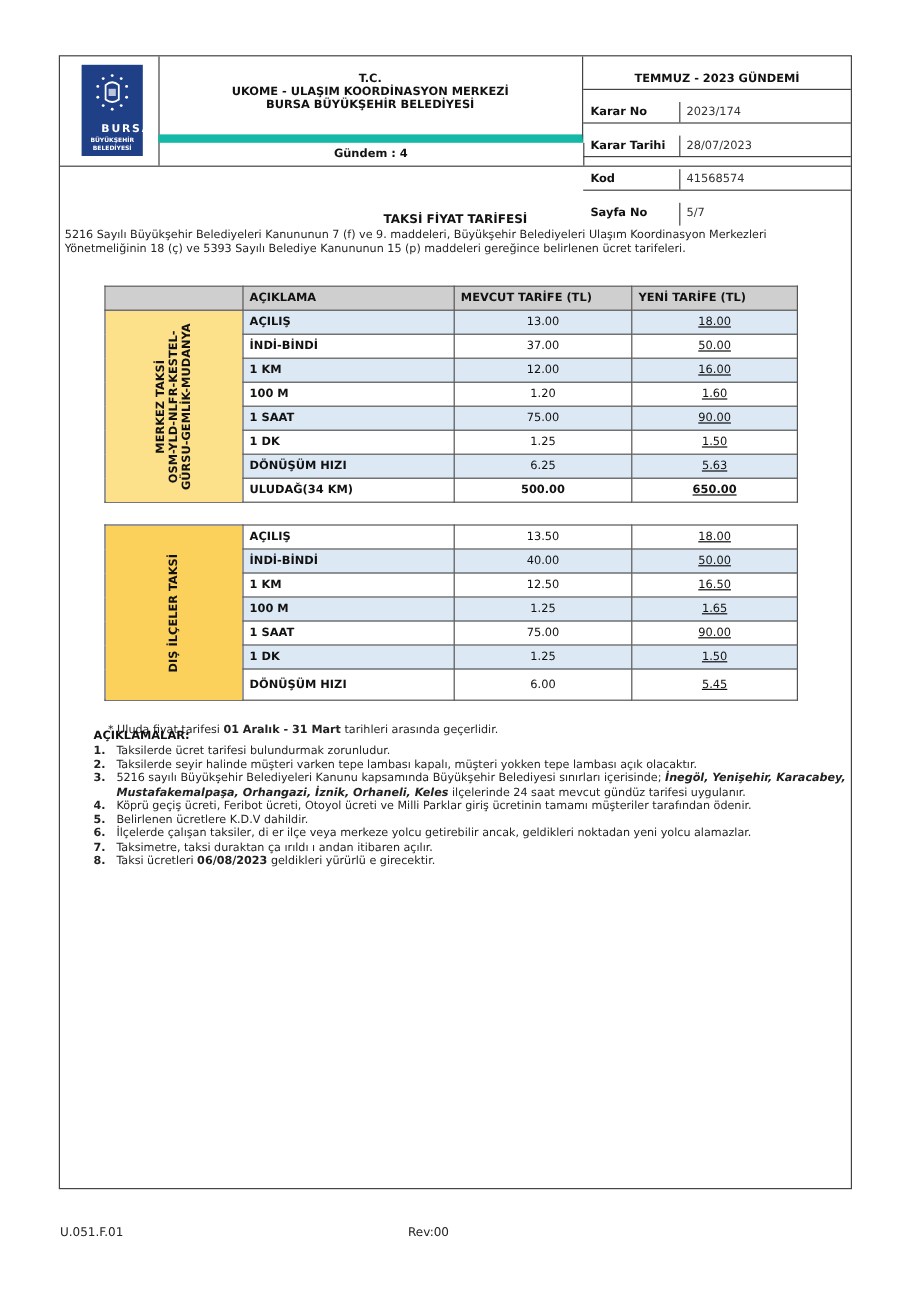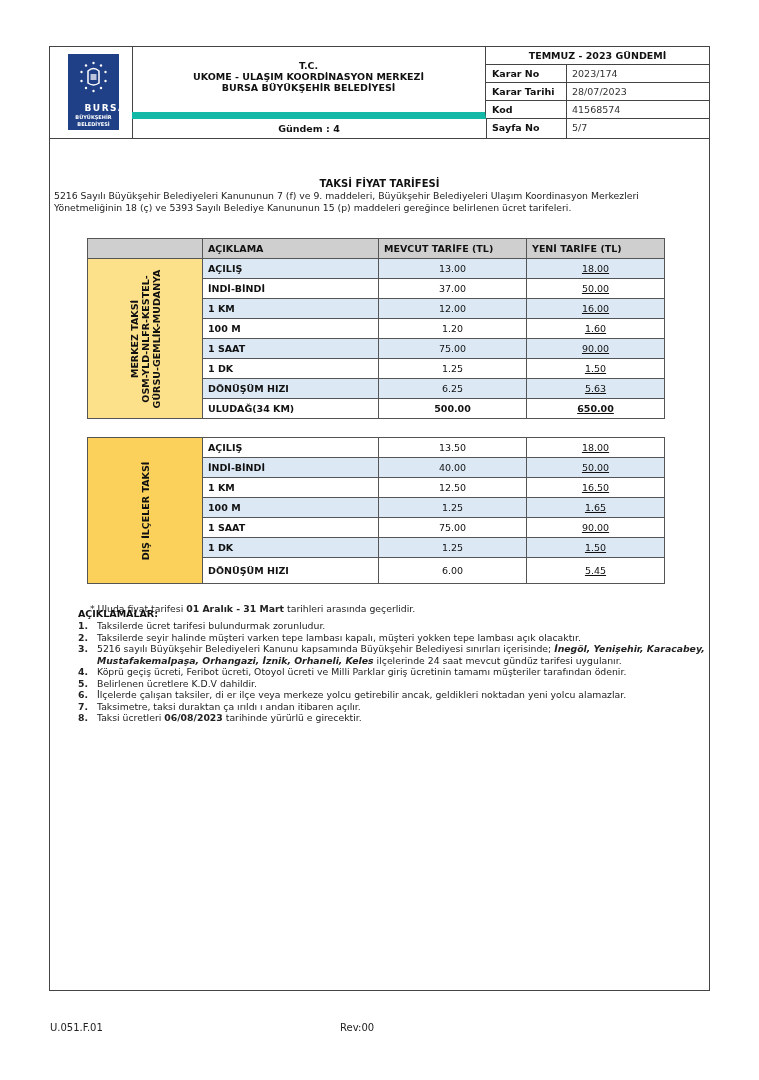--- a/index.html
+++ b/index.html
@@ -9,21 +9,21 @@
   .hdr { position:absolute; left:0; top:0; width:659px; height:91px; border-bottom:1px solid #444; }
   .logo-cell { position:absolute; left:0; top:0; width:82px; height:91px; border-right:1px solid #444; }
   .logo { position:absolute; left:18px; top:7px; width:51px; height:76px; background:#1f3f86; }
   .logo .emb { position:absolute; left:11px; top:7px; width:29px; height:33px; }
   .logo .t1 { position:absolute; left:0; top:49px; width:51px; text-align:center; color:#fff; font-weight:bold; font-size:9px; letter-spacing:1.5px;padding-left:12px; }
   .logo .t2 { position:absolute; left:0; top:60px; width:51px; text-align:center; color:#fff; font-weight:bold; font-size:5px; }
   .logo .t3 { position:absolute; left:0; top:67px; width:51px; text-align:center; color:#fff; font-weight:bold; font-size:5px; }
   .title-cell { position:absolute; left:82px; top:0; width:354px; height:72px; border-right:1px solid #444; border-bottom:7px solid #14b8a6; text-align:center; font-weight:bold; font-size:9.5px; line-height:11px; padding-top:13px; box-sizing:border-box; }
   .gundem-cell { position:absolute; left:82px; top:72px; width:354px; height:19px; border-right:1px solid #444; text-align:center; font-weight:bold; font-size:9.5px; line-height:19px; }
   .meta { position:absolute; left:436px; top:0; width:223px; }
-  .meta-row { height:18px; border-bottom:1px solid #444; display:flex; font-size:9.5px; line-height:18px; box-sizing:border-box; }
+  .meta-row { height:18px; border-bottom:1px solid #444; display:flex; font-size:9.5px; line-height:18px; box-sizing:border-box;margin-top:10px; }
   .meta-row:last-child { border-bottom:none; height:19px; }
   .meta-head { justify-content:center; font-weight:bold; }
   .meta-k { width:81px; border-right:1px solid #444; font-weight:bold; padding-left:6px; box-sizing:border-box; }
   .meta-v { padding-left:5px; color:#333; }
   
   .doc-title { position:absolute; left:0; top:131px; width:659px; text-align:center; font-weight:bold; font-size:10px; }
   .intro { position:absolute; left:4px; top:143px; width:655px; font-size:9.3px; line-height:12px; color:#222; }
   
   table.tariff { position:absolute; left:37px; border-collapse:collapse; font-size:9.5px; }
   table.tariff td, table.tariff th { border:1px solid #555; height:19px; padding:0 5px; }
@@ -234,19 +234,19 @@
       <div class="note">
         <span class="n">6.</span>
         <span>İlçelerde çalışan taksiler, di er ilçe veya merkeze yolcu getirebilir ancak, geldikleri noktadan yeni yolcu alamazlar.</span>
       </div>
       <div class="note">
         <span class="n">7.</span>
         <span>Taksimetre, taksi duraktan ça ırıldı ı andan itibaren açılır.</span>
       </div>
       <div class="note">
         <span class="n">8.</span>
-        <span><span>Taksi ücretleri </span><b>06/08/2023</b><span> tarihinde yürürlü e girecektir.</span></span>
+        <span><span>Taksi ücretleri </span><b>06/08/2023</b><span> geldikleri yürürlü e girecektir.</span></span>
       </div>
     </div>
 </div>
 
 <div class="foot-code">U.051.F.01</div>
 <div class="foot-rev">Rev:00</div>
 
 </body></html>

